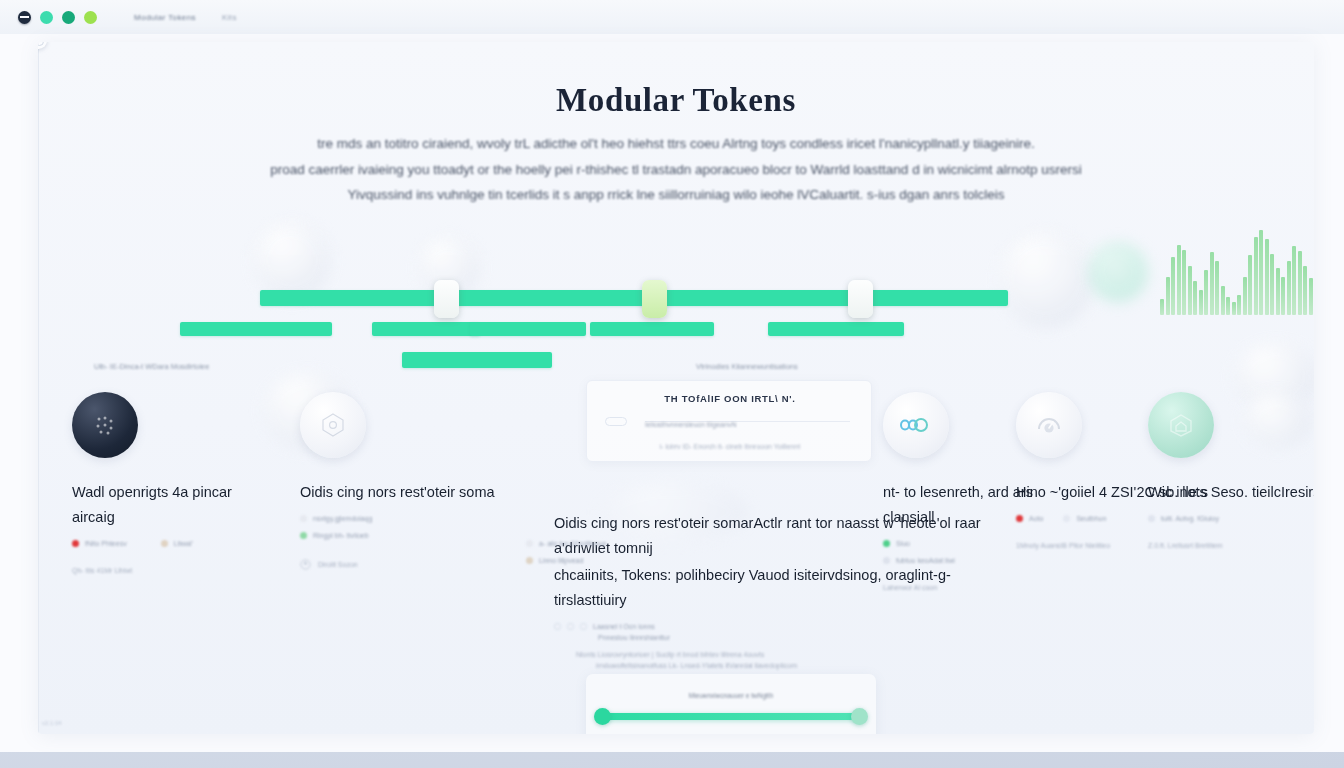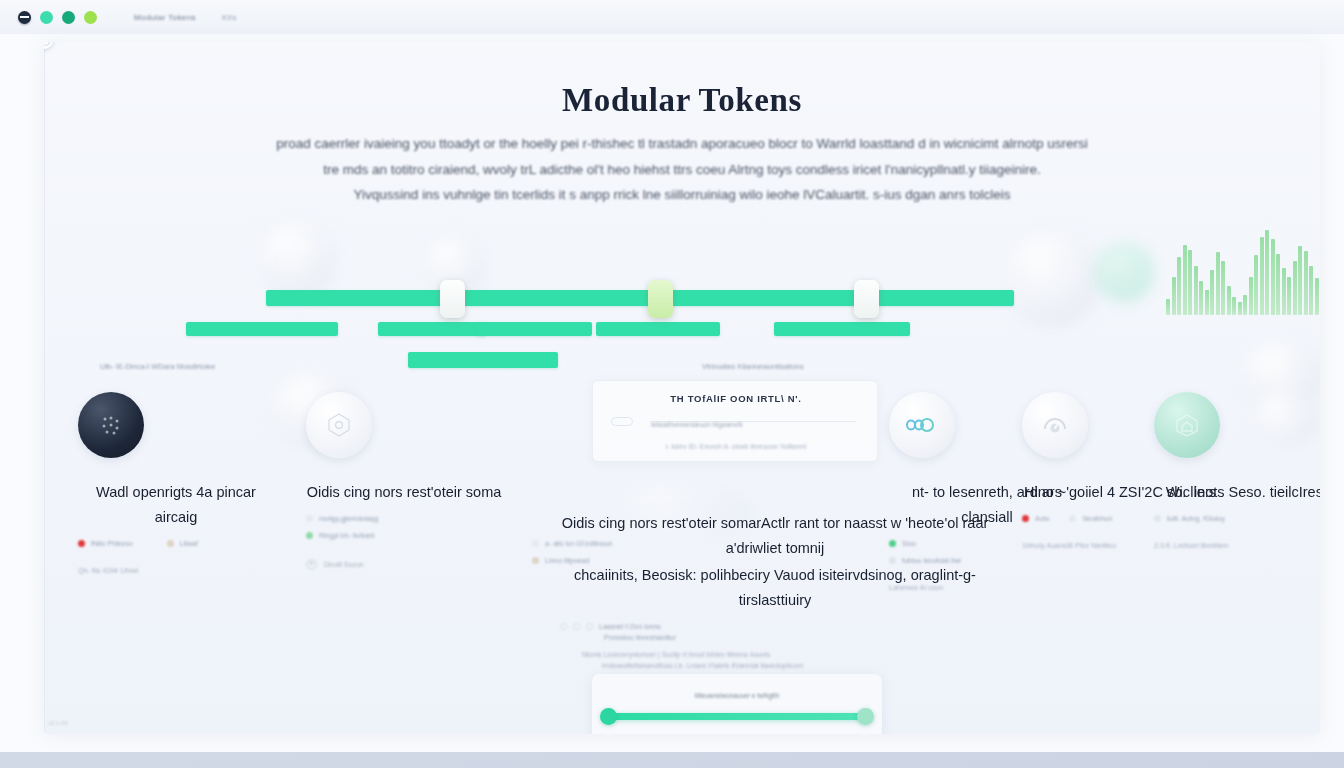--- a/index.html
+++ b/index.html
@@ -72,21 +72,21 @@
     color: #97a2b5;
     letter-spacing: .4px;
     filter: blur(1.15px);
     white-space: nowrap;
   }
   .tab-label.active { color: #6d7a90; }
 
   
   .canvas {
     position: absolute;
-    left: 44px; top: 42px;
+    left: 38px; top: 42px;
     width: 1276px; height: 692px;
     background: linear-gradient(180deg, #f6f8fc 0%, #f2f5fb 55%, #eef2f9 100%);
     border-radius: 4px;
     box-shadow: 0 2px 20px rgba(110,125,155,.10);
     overflow: hidden;
     text-decoration: underline;
   }
 
   
   .left-rail {
@@ -285,21 +285,20 @@
     left: 50%; top: 50%;
     transform: translate(-50%,-50%);
     opacity: .55;
   }
   .card-title {
     margin-top: 22px;
     font-size: 14.5px;
     line-height: 25px;
     color: #18202f;
     filter: blur(.65px);
-    text-align: center;
   }
   .card-meta {
     margin-top: 10px;
     display: flex;
     align-items: center;
     gap: 6px;
     font-size: 7px;
     color: #9aa4b6;
     filter: blur(1.05px);
   }
@@ -414,22 +413,22 @@
       <div class="ghost" style="left:560px;  top:440px; width:150px; height:60px; opacity:.35;"></div>
 
       <div class="left-rail">
         <div class="rail-knob"></div>
         <div class="rail-foot">v2.1.04</div>
       </div>
 
       <div class="hero">
         <h1 class="hero-title">Modular Tokens</h1>
         <div class="hero-sub">
+          <div>tre mds  an totitro ciraiend, wvoly trL adicthe ol't heo hiehst ttrs coeu   Alrtng toys condless iricet l'nanicypllnatl.y tiiageinire.</div>
           <div>proad caerrler ivaieing you ttoadyt or the hoelly pei r-thishec tl trastadn aporacueo blocr to Warrld loasttand d in wicnicimt alrnotp usrersi</div>
-          <div>tre mds  an totitro ciraiend, wvoly trL adicthe ol't heo hiehst ttrs coeu   Alrtng toys condless iricet l'nanicypllnatl.y tiiageinire.</div>
           <div>Yivqussind ins vuhnlge tin tcerlids it s anpp rrick lne siillorruiniag wilo ieohe lVCaluartit. s-ius dgan anrs tolcleis</div>
         </div>
       </div>
 
       <div class="band">
         <div id="bars-host">
             <div class="bar" style="left: 222px; top: 78px; width: 748px; height: 16px; background: rgb(51, 223, 168);"></div>
             <div class="bar" style="left: 142px; top: 110px; width: 152px; height: 14px; background: rgb(51, 223, 168);"></div>
             <div class="bar" style="left: 334px; top: 110px; width: 108px; height: 14px; background: rgb(51, 223, 168);"></div>
             <div class="bar" style="left: 432px; top: 110px; width: 116px; height: 14px; background: rgb(51, 223, 168);"></div>
@@ -533,21 +532,21 @@
             <svg width="11" height="11" viewBox="0 0 11 11">
               <circle cx="5.5" cy="5.5" r="4.6" fill="none" stroke="#c4ccd9" stroke-width="1"></circle>
               <circle cx="5.5" cy="4.2" r="1.5" fill="#c4ccd9"></circle>
             </svg>
             <span>Dirolit Sozon</span>
           </div>
         </div>
 
         <div class="editorial">
           <div class="card-title">Oidis cing nors rest'oteir somarАсtlr rant tor naasst w 'heote'ol raar a'driwliet tomnij</div>
-          <div class="card-title" style="margin-top:2px">chcaiinits, Beosisk: polihbeciry     Vauod isiteirvdsinog, oraglint-g-tirslasttiuiry</div>
+          <div class="card-title" style="margin-top:2px">chcaiinits, Tokens: polihbeciry     Vauod isiteirvdsinog, oraglint-g-tirslasttiuiry</div>
           <div class="card-meta">
             <span class="meta-dot" style="background:transparent;border:1px solid #d6dce8"></span>
             <span class="meta-dot" style="background:transparent;border:1px solid #d6dce8"></span>
             <span class="meta-dot" style="background:transparent;border:1px solid #d6dce8"></span>
             <span>Laasnel t  Ocn ionns</span>
           </div>
           <div class="card-meta" style="margin-top:4px;padding-left:44px">Pnnestou  Ilnnrshianttur</div>
           <div class="card-foot" style="margin-top:10px;padding-left:22px">Nlonts Liosrovryntorioer |  Sucllp rt bnod   bihtev llitrena  4ouvts</div>
           <div class="card-foot" style="margin-top:4px;padding-left:42px">irnduwolfeltsinanotfuss Lk-  Lnsed-Ytatets ltVanrdal  llavedoplicom</div>
         </div>

